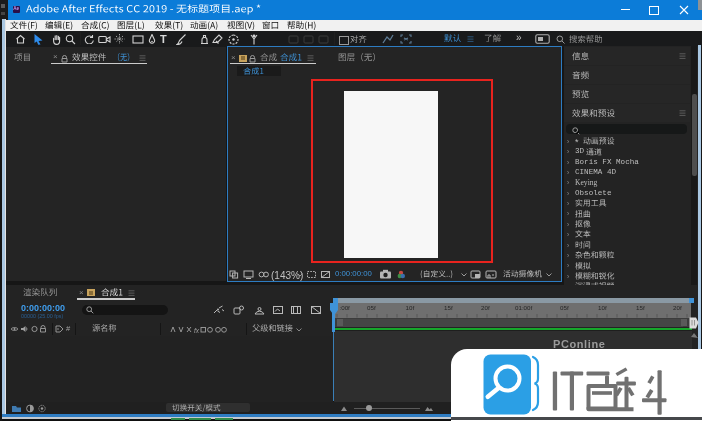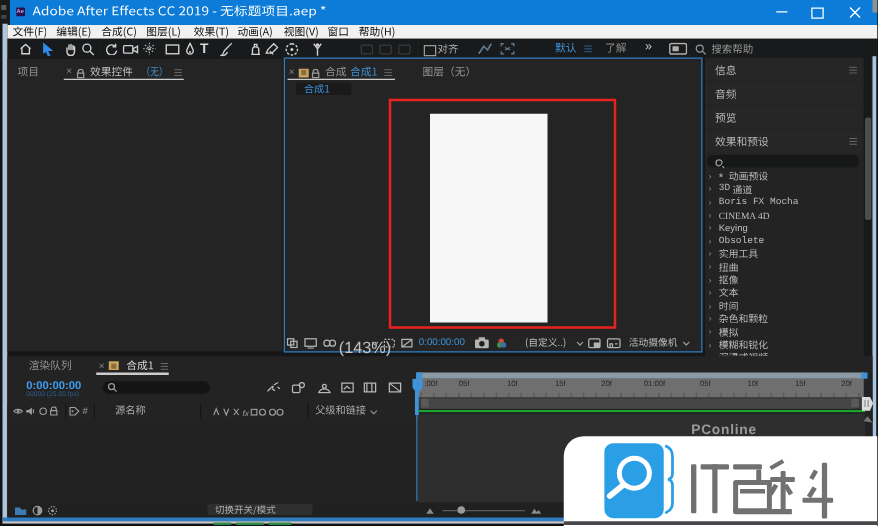--- a/index.html
+++ b/index.html
@@ -191,21 +191,21 @@
     <rect x="3.6" y="3" width="5" height="5" stroke="#b4b4b4" fill="none" stroke-width="1"></rect>
   </svg>
 <svg class="a" style="left:243px;top:269.5px" width="11" height="9" viewBox="0 0 11 9">
     <rect x="1" y="1" width="9" height="6" stroke="#b4b4b4" fill="none" stroke-width="1"></rect>
     <path d="M3 8.5H8" stroke="#b4b4b4" fill="none" stroke-width="1"></path>
   </svg>
 <svg class="a" style="left:258px;top:269.5px" width="12" height="9" viewBox="0 0 12 9">
     <circle cx="3.5" cy="4.5" r="2.4" stroke="#b4b4b4" fill="none" stroke-width="1"></circle>
     <circle cx="8" cy="4.5" r="2.4" stroke="#b4b4b4" fill="none" stroke-width="1"></circle>
   </svg>
-<div class="a" style="left:271px;top:269.5px;white-space:nowrap;font-size:13px;color:#c2c2c2">(143%)</div>
+<div class="a" style="left:271px;top:269.5px;white-space:nowrap;font-size:10px;color:#c2c2c2">(143%)</div>
 <svg class="a" style="left:297px;top:272.5px" width="6" height="4" viewBox="0 0 6 4">
     <path d="M0.5 0.5L3 3L5.5 0.5" stroke="#9a9a9a" fill="none" stroke-width="1"></path>
   </svg>
 <svg class="a" style="left:306px;top:269.5px" width="11" height="9" viewBox="0 0 11 9">
     <rect x="1.5" y="1.5" width="8" height="6" stroke="#b4b4b4" fill="none" stroke-dasharray="1.6 1.2"></rect>
   </svg>
 <svg class="a" style="left:320px;top:269.5px" width="11" height="9" viewBox="0 0 11 9">
     <rect x="1.5" y="1.5" width="8" height="6" stroke="#b4b4b4" fill="none" stroke-width="1"></rect>
     <path d="M1.5 7.5L9.5 1.5" stroke="#b4b4b4" fill="none" stroke-width="1"></path>
   </svg>
@@ -276,23 +276,23 @@
       <path transform="translate(0 860) scale(1.0 1)" d="M89 -758V-691H476V-758ZM653 -823C653 -752 653 -680 650 -609H507V-537H647C635 -309 595 -100 458 25C478 36 504 61 517 79C664 -61 707 -289 721 -537H870C859 -182 846 -49 819 -19C809 -7 798 -4 780 -4C759 -4 706 -4 650 -10C663 12 671 43 673 64C726 68 781 68 812 65C844 62 864 53 884 27C919 -17 931 -159 945 -571C945 -582 945 -609 945 -609H724C726 -680 727 -752 727 -823ZM89 -44 90 -45V-43C113 -57 149 -68 427 -131L446 -64L512 -86C493 -156 448 -275 410 -365L348 -348C368 -301 388 -246 406 -194L168 -144C207 -234 245 -346 270 -451H494V-520H54V-451H193C167 -334 125 -216 111 -183C94 -145 81 -118 65 -113C74 -95 85 -59 89 -44Z M1092 -775V-704H1910V-775ZM1257 -592V-142H1739V-592ZM1321 -338H1463V-206H1321ZM1530 -338H1673V-206H1530ZM1321 -529H1463V-398H1321ZM1530 -529H1673V-398H1530ZM1090 -526V29H1836V76H1911V-533H1836V-41H1167V-526Z M2670 -495V-295C2670 -192 2647 -57 2410 21C2427 35 2447 60 2456 75C2710 -18 2741 -168 2741 -294V-495ZM2725 -88C2788 -38 2869 34 2908 79L2960 26C2920 -17 2837 -86 2775 -134ZM2088 -608C2149 -567 2227 -512 2282 -470H2038V-403H2203V-10C2203 3 2199 6 2184 7C2170 7 2124 7 2072 6C2083 27 2093 57 2096 78C2165 78 2210 77 2238 65C2267 53 2275 32 2275 -8V-403H2382C2364 -349 2344 -294 2326 -256L2383 -241C2410 -295 2441 -383 2467 -460L2420 -473L2409 -470H2341L2361 -496C2338 -514 2306 -538 2270 -562C2329 -615 2394 -692 2437 -764L2391 -796L2378 -792H2059V-725H2328C2297 -680 2256 -631 2218 -598L2129 -656ZM2500 -628V-152H2570V-559H2846V-154H2919V-628H2724L2759 -728H2959V-796H2464V-728H2677C2670 -695 2661 -659 2652 -628Z M3122 -776C3175 -729 3242 -662 3273 -619L3324 -672C3292 -713 3225 -778 3171 -822ZM3043 -526V-454H3184V-95C3184 -49 3153 -16 3134 -4C3148 11 3168 42 3175 60C3190 40 3217 20 3395 -112C3386 -127 3374 -155 3368 -175L3257 -94V-526ZM3491 -804V-693C3491 -619 3469 -536 3337 -476C3351 -464 3377 -435 3386 -420C3530 -489 3562 -597 3562 -691V-734H3739V-573C3739 -497 3753 -469 3823 -469C3834 -469 3883 -469 3898 -469C3918 -469 3939 -470 3951 -474C3948 -491 3946 -520 3944 -539C3932 -536 3911 -534 3897 -534C3884 -534 3839 -534 3828 -534C3812 -534 3810 -543 3810 -572V-804ZM3805 -328C3769 -248 3715 -182 3649 -129C3582 -184 3529 -251 3493 -328ZM3384 -398V-328H3436L3422 -323C3462 -231 3519 -151 3590 -86C3515 -38 3429 -5 3341 15C3355 31 3371 61 3377 80C3474 54 3566 16 3647 -39C3723 17 3814 58 3917 83C3926 62 3947 32 3963 16C3867 -4 3781 -39 3708 -86C3793 -160 3861 -256 3901 -381L3855 -401L3842 -398Z" fill="#bdbdbd"></path>
     </svg>
 <div class="a" style="left:3px;top:11.35px;color:#8f8f8f;font-size:6.5px">›</div>
 <div class="a" style="left:11px;top:10.35px;font-family:'Liberation Mono',monospace;font-size:7.6px;color:#bdbdbd">3D</div>
 <svg style="position:absolute;left:22px;top:10.65px;" width="15.8" height="9.9" viewBox="0 0 2000.0 1250.0">
       <path transform="translate(0 860) scale(1.0 1)" d="M65 -757C124 -705 200 -632 235 -585L290 -635C253 -681 176 -751 117 -800ZM256 -465H43V-394H184V-110C140 -92 90 -47 39 8L86 70C137 2 186 -56 220 -56C243 -56 277 -22 318 3C388 45 471 57 595 57C703 57 878 52 948 47C949 27 961 -7 969 -26C866 -16 714 -8 596 -8C485 -8 400 -15 333 -56C298 -79 276 -97 256 -108ZM364 -803V-744H787C746 -713 695 -682 645 -658C596 -680 544 -701 499 -717L451 -674C513 -651 586 -619 647 -589H363V-71H434V-237H603V-75H671V-237H845V-146C845 -134 841 -130 828 -129C816 -129 774 -129 726 -130C735 -113 744 -88 747 -69C814 -69 857 -69 883 -80C909 -91 917 -109 917 -146V-589H786C766 -601 741 -614 712 -628C787 -667 863 -719 917 -771L870 -807L855 -803ZM845 -531V-443H671V-531ZM434 -387H603V-296H434ZM434 -443V-531H603V-443ZM845 -387V-296H671V-387Z M1064 -765C1117 -714 1180 -642 1207 -596L1269 -638C1239 -684 1175 -753 1122 -801ZM1455 -368H1790V-284H1455ZM1455 -231H1790V-147H1455ZM1455 -504H1790V-421H1455ZM1384 -561V-89H1863V-561H1624C1635 -586 1647 -616 1659 -645H1947V-708H1760C1784 -741 1809 -781 1833 -818L1759 -840C1743 -801 1711 -747 1684 -708H1497L1549 -732C1537 -763 1505 -811 1476 -844L1414 -817C1440 -784 1468 -739 1481 -708H1311V-645H1576C1570 -618 1561 -587 1553 -561ZM1262 -483H1051V-413H1190V-102C1145 -86 1094 -44 1042 7L1089 68C1140 6 1191 -47 1227 -47C1250 -47 1281 -17 1324 7C1393 46 1479 57 1597 57C1693 57 1869 51 1941 46C1942 25 1954 -9 1962 -27C1865 -17 1716 -10 1599 -10C1490 -10 1404 -17 1340 -52C1305 -72 1282 -90 1262 -100Z" fill="#bdbdbd"></path>
     </svg>
 <div class="a" style="left:3px;top:21.7px;color:#8f8f8f;font-size:6.5px">›</div>
 <div class="a" style="left:11px;top:20.7px;font-family:'Liberation Mono',monospace;font-size:7.6px;color:#bdbdbd;white-space:nowrap">Boris FX Mocha</div>
 <div class="a" style="left:3px;top:32.05px;color:#8f8f8f;font-size:6.5px">›</div>
-<div class="a" style="left:11px;top:31.049999999999997px;font-family:Liberation Serif, serif;font-size:7.6px;color:#bdbdbd;white-space:nowrap">CINEMA 4D</div>
+<div class="a" style="left:11px;top:31.049999999999997px;font-family:Liberation Mono, monospace;font-size:7.6px;color:#bdbdbd;white-space:nowrap">CINEMA 4D</div>
 <div class="a" style="left:3px;top:42.4px;color:#8f8f8f;font-size:6.5px">›</div>
-<div class="a" style="left:11px;top:41.4px;font-family:Liberation Sans, sans-serif;font-size:7.6px;color:#bdbdbd;white-space:nowrap">Keying</div>
+<div class="a" style="left:11px;top:41.4px;font-family:Liberation Serif, serif;font-size:7.6px;color:#bdbdbd;white-space:nowrap">Keying</div>
 <div class="a" style="left:3px;top:52.75px;color:#8f8f8f;font-size:6.5px">›</div>
 <div class="a" style="left:11px;top:51.75px;font-family:'Liberation Mono',monospace;font-size:7.6px;color:#bdbdbd;white-space:nowrap">Obsolete</div>
 <div class="a" style="left:3px;top:63.1px;color:#8f8f8f;font-size:6.5px">›</div>
 <svg style="position:absolute;left:11px;top:62.4px;" width="31.6" height="9.9" viewBox="0 0 4000.0 1250.0">
       <path transform="translate(0 860) scale(1.0 1)" d="M538 -107C671 -57 804 12 885 74L931 15C848 -44 708 -113 574 -162ZM240 -557C294 -525 358 -475 387 -440L435 -494C404 -530 339 -575 285 -605ZM140 -401C197 -370 264 -320 296 -284L342 -341C309 -376 241 -422 185 -451ZM90 -726V-523H165V-656H834V-523H912V-726H569C554 -761 528 -810 503 -847L429 -824C447 -794 466 -758 480 -726ZM71 -256V-191H432C376 -94 273 -29 81 11C97 28 116 57 124 77C349 25 461 -62 518 -191H935V-256H541C570 -353 577 -469 581 -606H503C499 -464 493 -349 461 -256Z M1153 -770V-407C1153 -266 1143 -89 1032 36C1049 45 1079 70 1090 85C1167 0 1201 -115 1216 -227H1467V71H1543V-227H1813V-22C1813 -4 1806 2 1786 3C1767 4 1699 5 1629 2C1639 22 1651 55 1655 74C1749 75 1807 74 1841 62C1875 50 1887 27 1887 -22V-770ZM1227 -698H1467V-537H1227ZM1813 -698V-537H1543V-698ZM1227 -466H1467V-298H1223C1226 -336 1227 -373 1227 -407ZM1813 -466V-298H1543V-466Z M2052 -72V3H2951V-72H2539V-650H2900V-727H2104V-650H2456V-72Z M3605 -84C3716 -32 3832 32 3902 81L3962 25C3887 -22 3766 -86 3653 -137ZM3328 -133C3266 -79 3141 -12 3040 26C3058 40 3083 65 3095 81C3196 40 3319 -25 3399 -88ZM3212 -792V-209H3052V-141H3951V-209H3802V-792ZM3284 -209V-300H3727V-209ZM3284 -586H3727V-501H3284ZM3284 -644V-730H3727V-644ZM3284 -444H3727V-357H3284Z" fill="#bdbdbd"></path>
     </svg>
 <div class="a" style="left:3px;top:73.45px;color:#8f8f8f;font-size:6.5px">›</div>
 <svg style="position:absolute;left:11px;top:72.75px;" width="15.8" height="9.9" viewBox="0 0 2000.0 1250.0">
       <path transform="translate(0 860) scale(1.0 1)" d="M176 -839V-638H49V-565H176V-349L34 -308L55 -231L176 -270V-14C176 0 171 4 159 4C147 5 108 5 65 4C74 25 84 57 86 75C151 76 190 73 214 61C239 49 248 28 248 -14V-294L363 -331L352 -404L248 -371V-565H363V-638H248V-839ZM821 -728C817 -638 810 -539 803 -440H622C633 -539 644 -638 653 -728ZM350 -19V54H959V-19H841C862 -221 887 -552 899 -796H402V-728H575C567 -639 557 -540 546 -440H403V-368H538C522 -240 505 -116 490 -19ZM798 -368C788 -239 776 -115 765 -19H566C581 -115 597 -239 613 -368Z M1581 -830V-640H1412V-830H1338V-640H1098V80H1169V16H1833V76H1906V-640H1654V-830ZM1169 -57V-278H1338V-57ZM1833 -57H1654V-278H1833ZM1412 -57V-278H1581V-57ZM1169 -350V-567H1338V-350ZM1833 -350H1654V-567H1833ZM1412 -350V-567H1581V-350Z" fill="#bdbdbd"></path>
     </svg>

